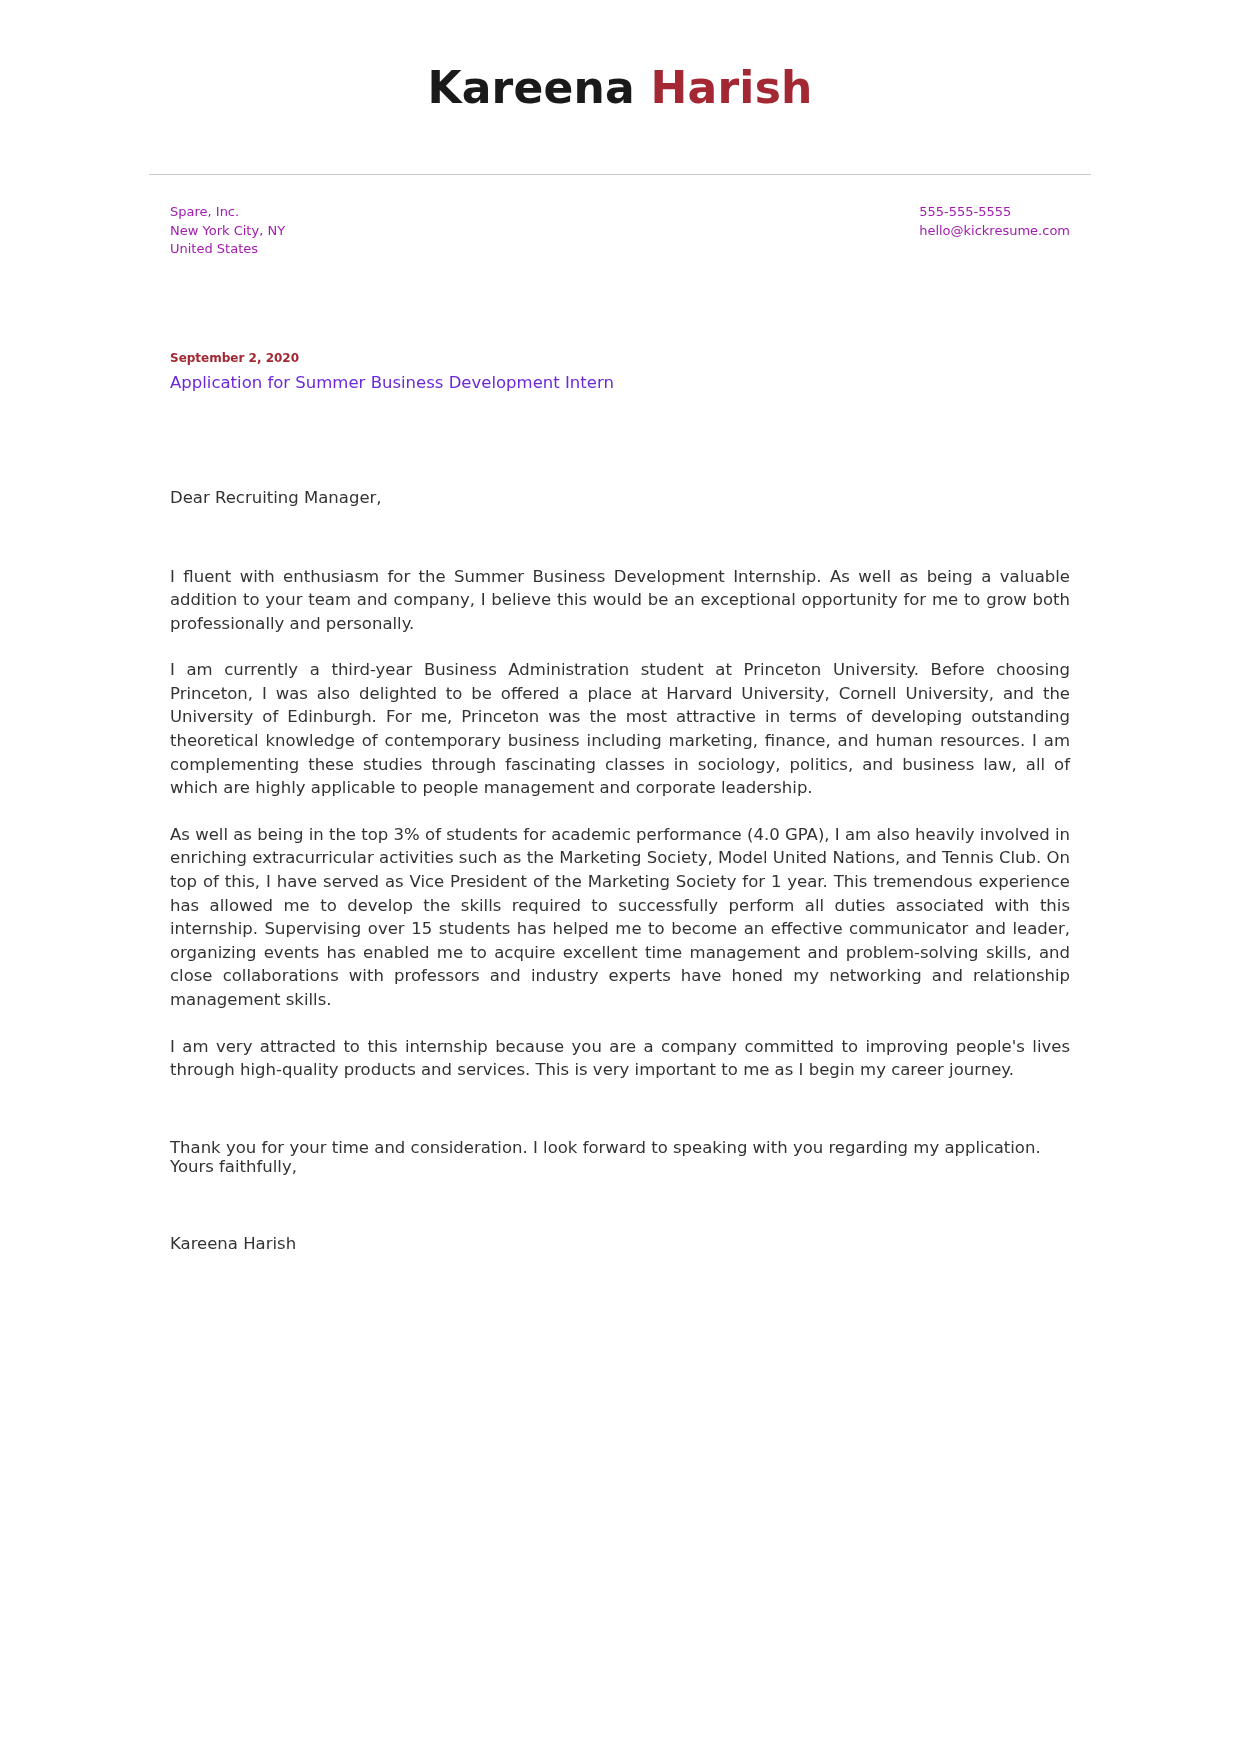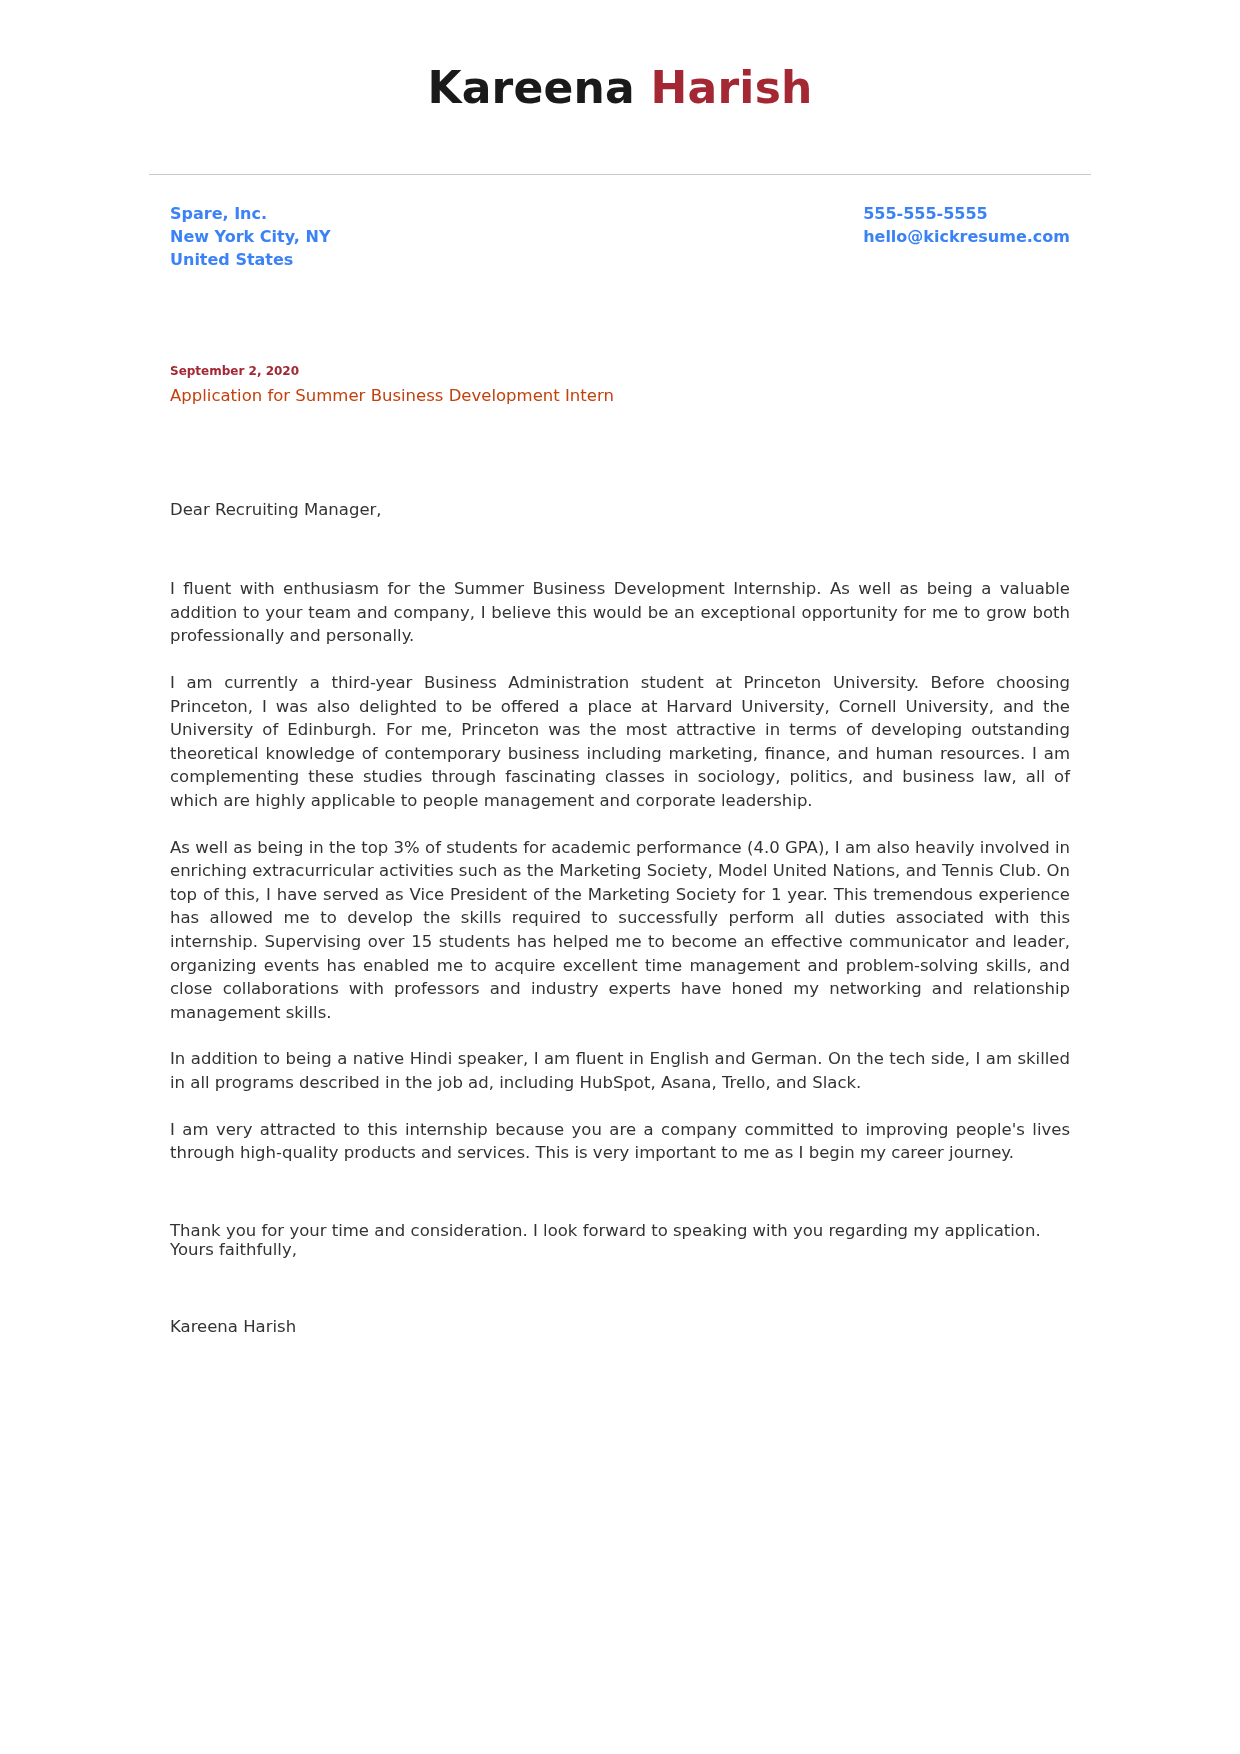--- a/index.html
+++ b/index.html
@@ -45,45 +45,44 @@
   }
   .content {
     width: 900px;
     margin: 0 auto;
     padding-top: 28px;
   }
   .contact-row {
     display: flex;
     justify-content: space-between;
     align-items: flex-start;
-    font-size: 16px;
+    font-size: 13px;
     line-height: 1.42;
-    color: #3b82f6;
-    font-weight: bold;
+    color: #a21caf;
   }
   .contact-left div,
   .contact-right div {
     white-space: nowrap;
   }
   .contact-right {
     text-align: left;
   }
   .meta {
     margin-top: 90px;
   }
   .meta-date {
     color: #a32833;
     font-weight: 700;
     font-size: 12px;
     line-height: 1.5;
   }
   .meta-subject {
     font-size: 16.5px;
     line-height: 1.5;
-    color: #c2410c;
+    color: #6d28d9;
     margin-top: 4px;
   }
   .salutation {
     margin-top: 92px;
     font-size: 16.5px;
     color: #333333;
   }
   .body {
     margin-top: 58px;
   }
@@ -143,21 +142,20 @@
       <div class="meta-date">September 2, 2020</div>
       <div class="meta-subject">Application for Summer Business Development Intern</div>
     </div>
 
     <div class="salutation">Dear Recruiting Manager,</div>
 
     <div class="body">
       <p class="para">I fluent with enthusiasm for the Summer Business Development Internship. As well as being a valuable addition to your team and company, I believe this would be  an exceptional opportunity for me to grow both professionally and personally.</p>
       <p class="para">I am currently a third-year Business Administration student at Princeton University. Before choosing Princeton, I was also delighted to be offered a place at Harvard University, Cornell University, and the University of Edinburgh. For me, Princeton was the most attractive in terms of developing outstanding theoretical knowledge of contemporary business including marketing, finance, and human resources. I am complementing these studies through fascinating classes in sociology, politics, and business law, all of which are highly applicable to people management and corporate leadership.</p>
       <p class="para">As well as being in the top 3% of students for academic performance (4.0 GPA), I am also heavily involved in enriching extracurricular activities such as the Marketing Society, Model United Nations, and Tennis Club. On top of this, I have served as Vice President of the Marketing Society for 1 year. This tremendous experience has allowed me to develop the skills required to successfully perform all duties associated with this internship. Supervising over 15 students has helped me to become an effective communicator and leader, organizing events has enabled me to acquire excellent time management and problem-solving skills, and close collaborations with professors and industry experts have honed my networking and relationship management skills.</p>
-      <p class="para">In addition to being a native Hindi speaker, I am fluent in English and German. On the tech side, I am skilled in all programs described in the job ad, including HubSpot, Asana, Trello, and Slack.</p>
       <p class="para">I am very attracted to this internship because you are a company committed to improving people's lives through high-quality products and services. This is very important to me as I begin my career journey.</p>
     </div>
 
     <div class="closing">Thank you for your time and consideration. I look forward to speaking with you regarding my application.</div>
 
     <div class="signoff">Yours faithfully,</div>
 
     <div class="signature">Kareena Harish</div>
 
   </div>

